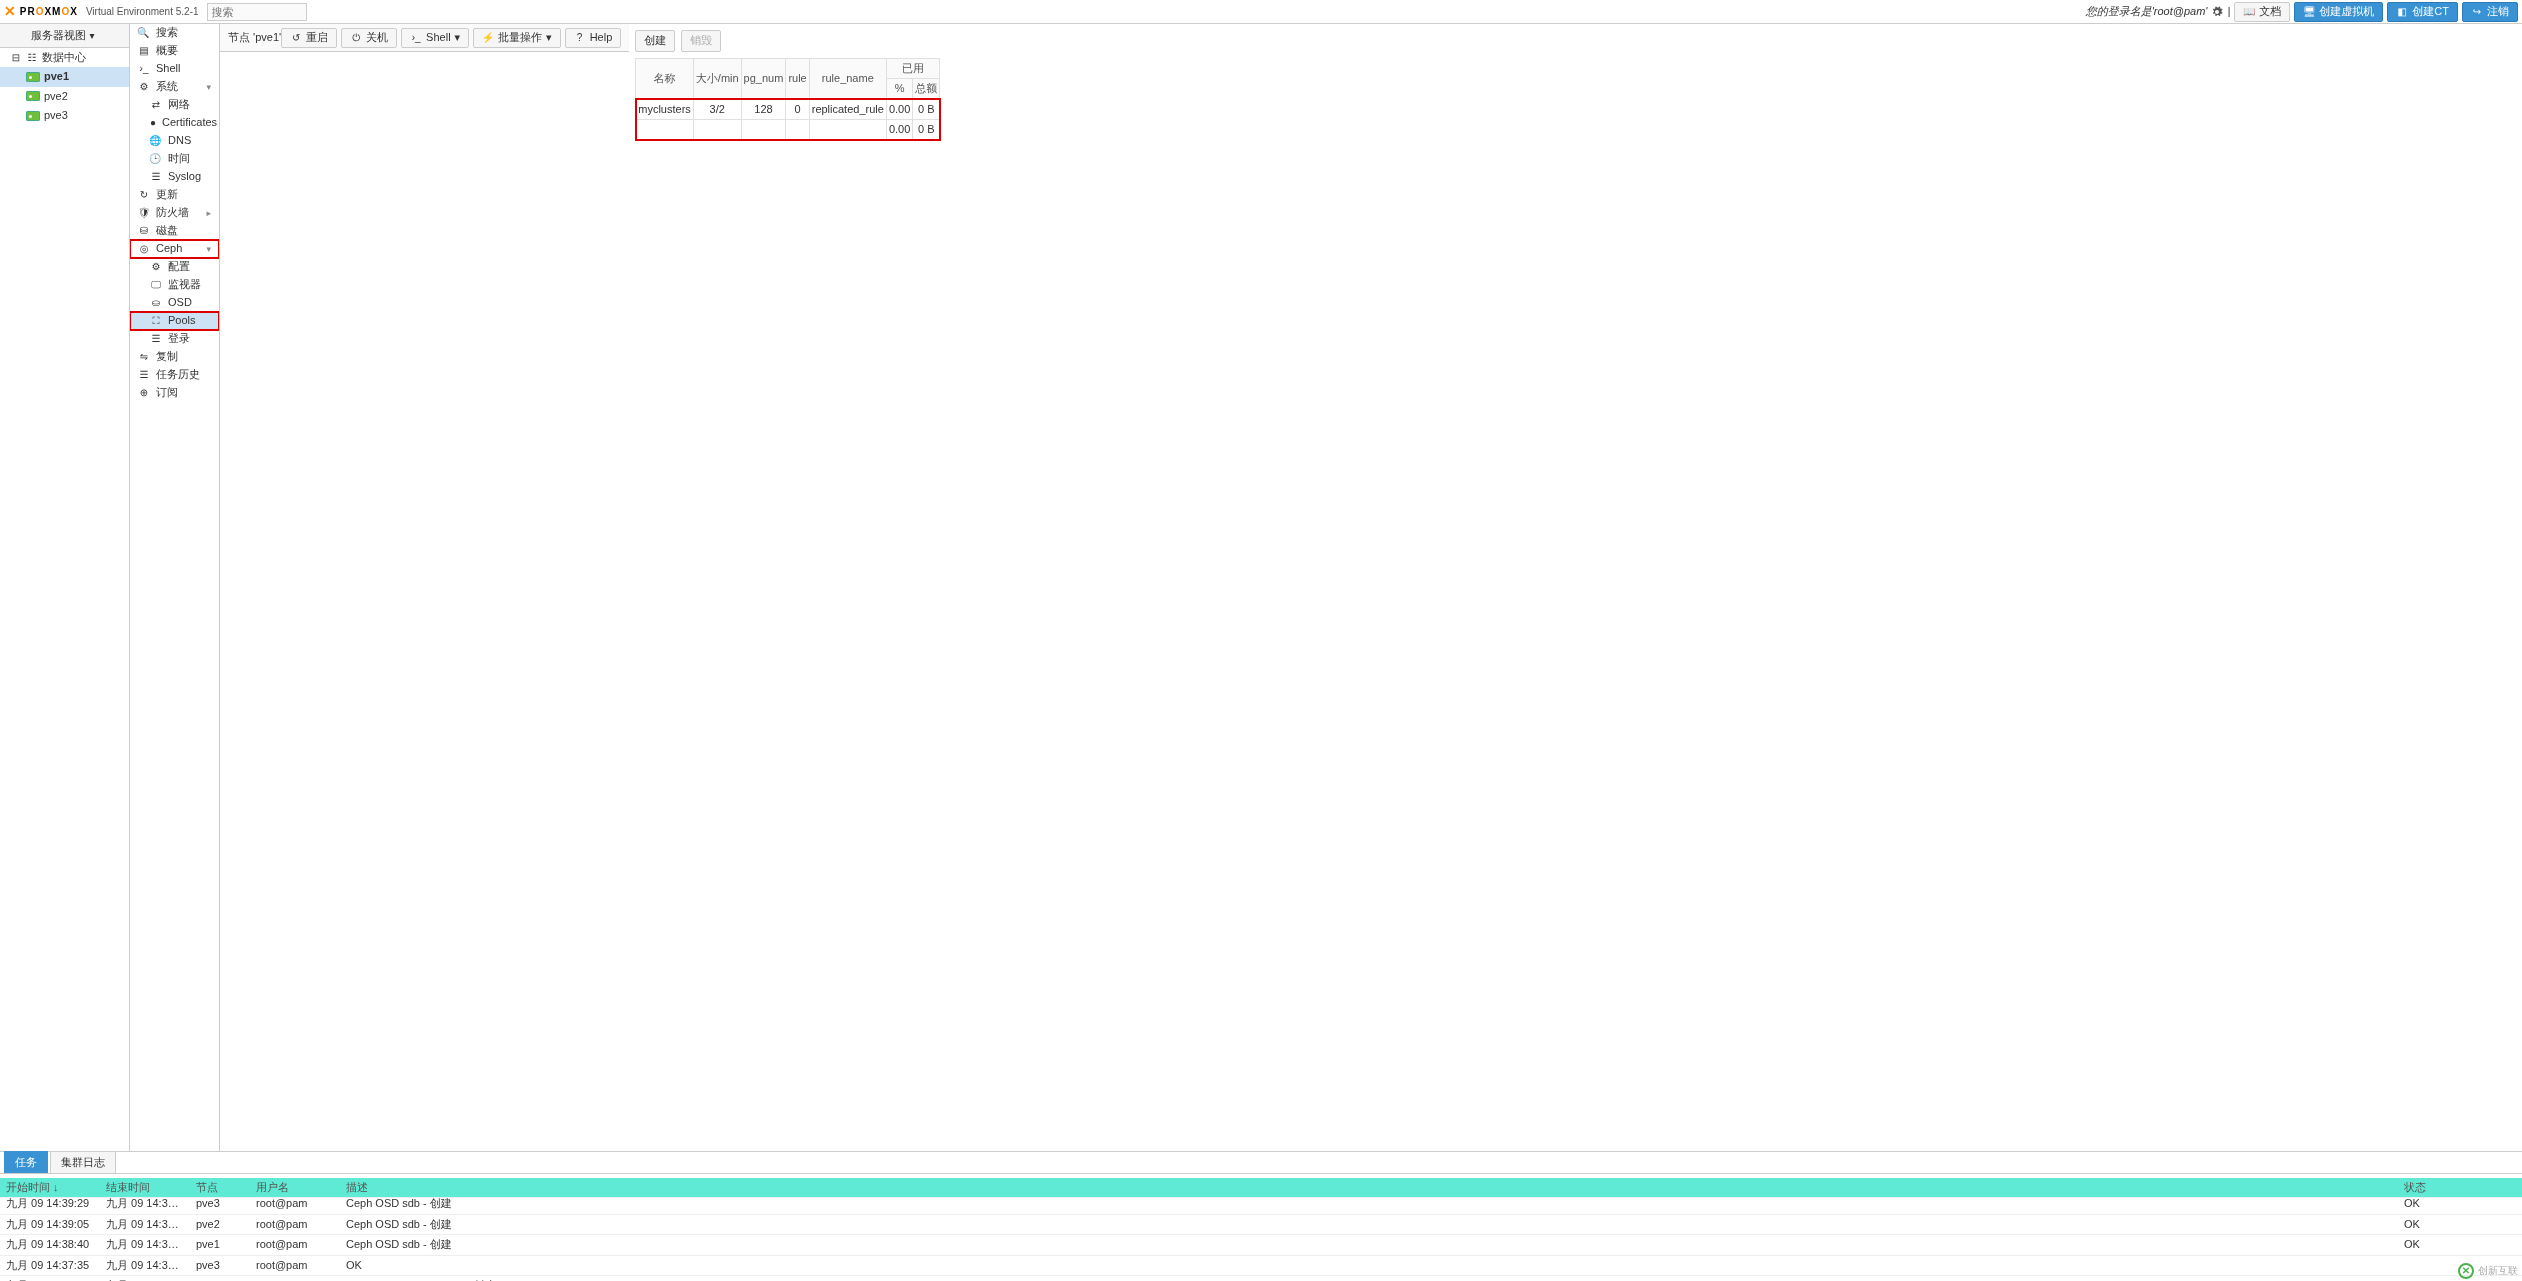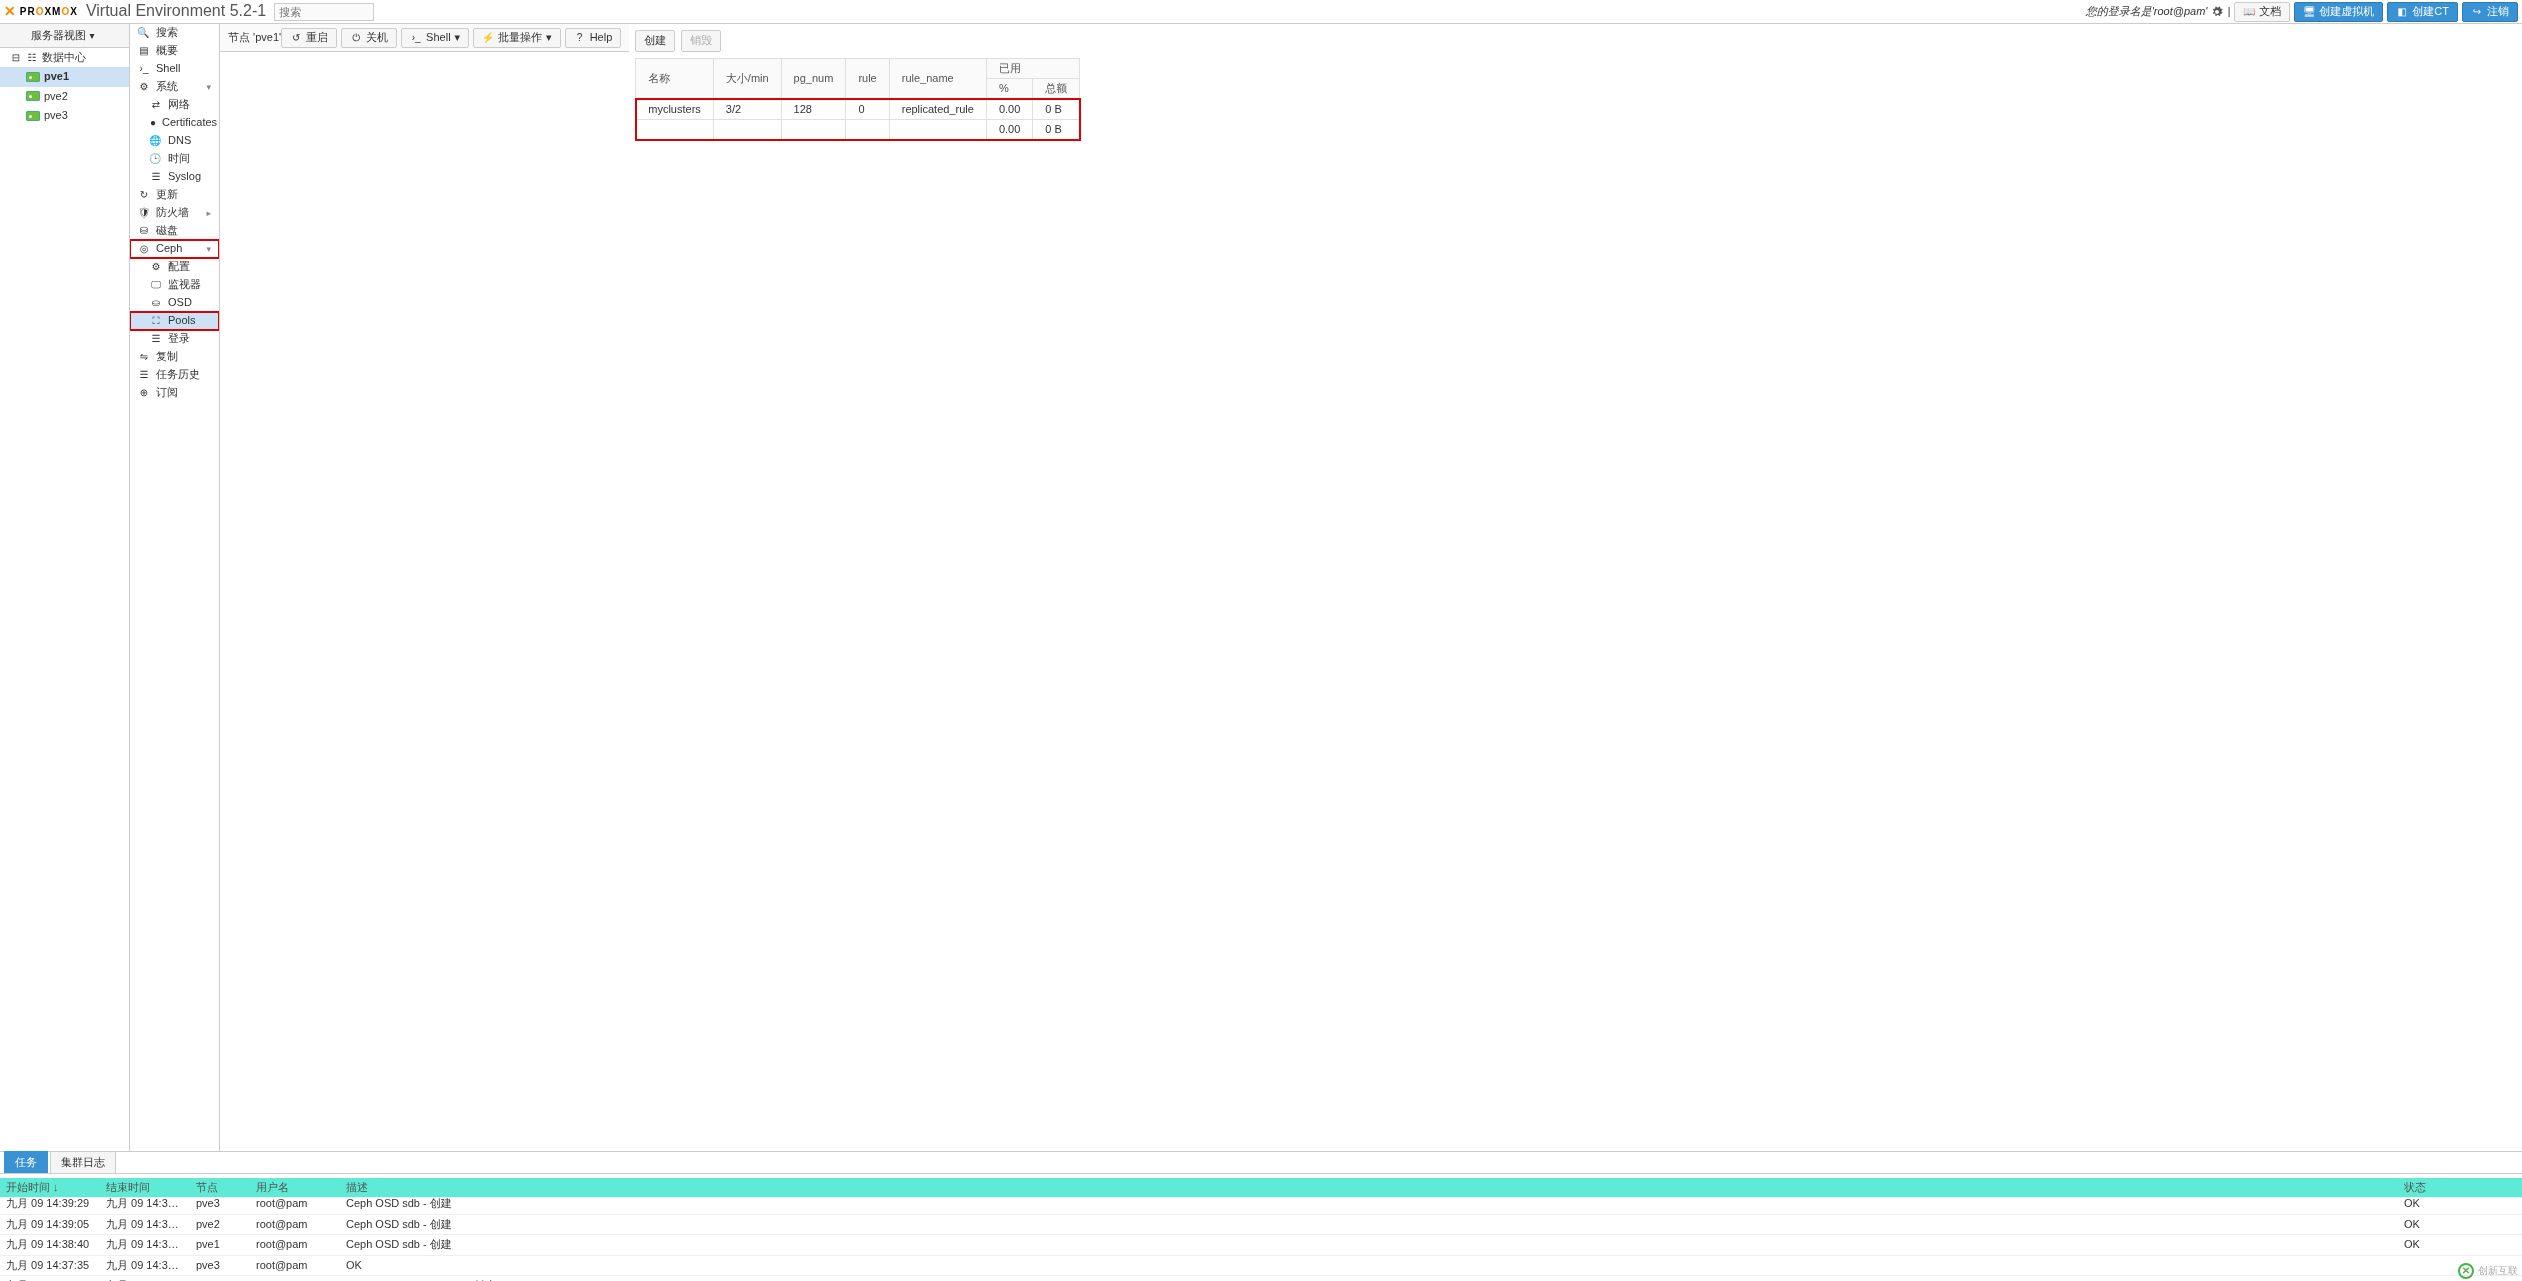--- a/index.html
+++ b/index.html
@@ -2,21 +2,21 @@
 <html><head>
 <meta charset="utf-8">
 <style>
 * { box-sizing: border-box; margin: 0; padding: 0; }
 body { font: 12px/1.4 "Helvetica Neue", Arial, sans-serif; color: #333; background: #fff; overflow: hidden; }
 .topbar { height: 24px; background: #fff; border-bottom: 1px solid #ccc; display: flex; align-items: center; padding: 0 4px; }
 .logo-wrap { display: flex; align-items: center; gap: 4px; margin-right: 8px; }
 .logo-x { font-weight: bold; color: #ff8800; font-size: 14px; }
 .logo-text { font-weight: bold; color: #000; font-size: 10px; letter-spacing: 1px; }
 .logo-text .o { color: #ff8800; }
-.ve { font-size: 16px; color: #555; margin-right: 8px; }
+.ve { font-size: 10px; color: #555; margin-right: 8px; }
 .search-box { width: 100px; height: 18px; border: 1px solid #ccc; background: #fafafa; padding: 0 4px; font-size: 11px; }
 .top-right { margin-left: auto; display: flex; align-items: center; gap: 4px; font-size: 11px; }
 .top-right .txt { color: #333; font-style: italic; }
 .btn { height: 20px; padding: 0 8px; border: 1px solid #ccc; background: #f6f6f6; display: inline-flex; align-items: center; gap: 4px; font-size: 11px; cursor: pointer; border-radius: 2px; }
 .btn.blue { background: #3892d4; color: #fff; border-color: #2e7ab5; }
 .icon { width: 12px; height: 12px; display: inline-flex; align-items: center; justify-content: center; font-size: 10px; }
 .icon svg { width: 12px; height: 12px; }
 
 .main-row { display: flex; height: calc(100vh - 24px - 130px); }
 .tree-pane { width: 130px; border-right: 1px solid #ccc; background: #fff; display: flex; flex-direction: column; }
@@ -39,21 +39,21 @@
 .content-pane { flex: 1; display: flex; }
 .content-header { height: 28px; border-bottom: 1px solid #ccc; display: flex; align-items: center; justify-content: space-between; padding: 0 8px; background: #fafafa; }
 .content-header-left { font-size: 11px; }
 .content-header-right { display: flex; gap: 4px; }
 .content-body { flex: 1; padding: 6px; overflow: auto; }
 .tool-row { display: flex; gap: 6px; margin-bottom: 6px; }
 .tool-row .btn { height: 22px; }
 .tool-row .btn.dis { color: #aaa; }
 
 table.grid { border-collapse: collapse; font-size: 11px; }
-table.grid th, table.grid td { border: 1px solid #e0e0e0; padding: 2px 12px; text-align: left; }
+table.grid th, table.grid td { border: 1px solid #e0e0e0; padding: 2px 2px; text-align: center; }
 table.grid th { background: #fafafa; font-weight: normal; color: #555; }
 .redbox-row { outline: 2px solid #d00; outline-offset: -1px; }
 
 .log-pane { height: 130px; border-top: 1px solid #ccc; display: flex; flex-direction: column; background: #fff; }
 .log-tabs { height: 22px; display: flex; align-items: flex-end; gap: 2px; padding-left: 4px; border-bottom: 1px solid #ccc; }
 .log-tab { padding: 3px 10px; font-size: 11px; background: #f5f5f5; border: 1px solid #ccc; border-bottom: none; cursor: pointer; }
 .log-tab.act { background: #3892d4; color: #fff; border-color: #3892d4; }
 .log-grid { flex: 1; overflow: auto; }
 .log-header, .log-row { display: flex; font-size: 11px; border-bottom: 1px solid #eee; }
 .log-header { background: #5eead4; color: #555; position: sticky; top: 4px; justify-content: space-between; }

